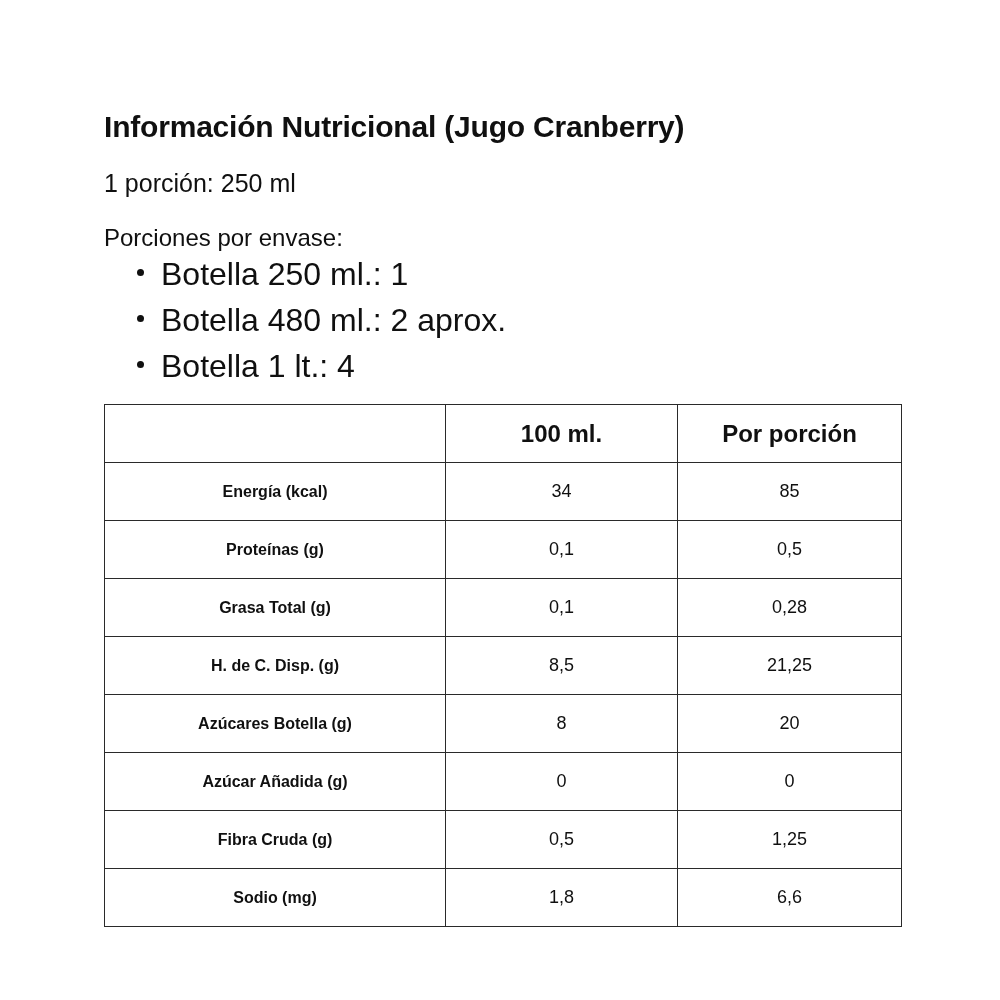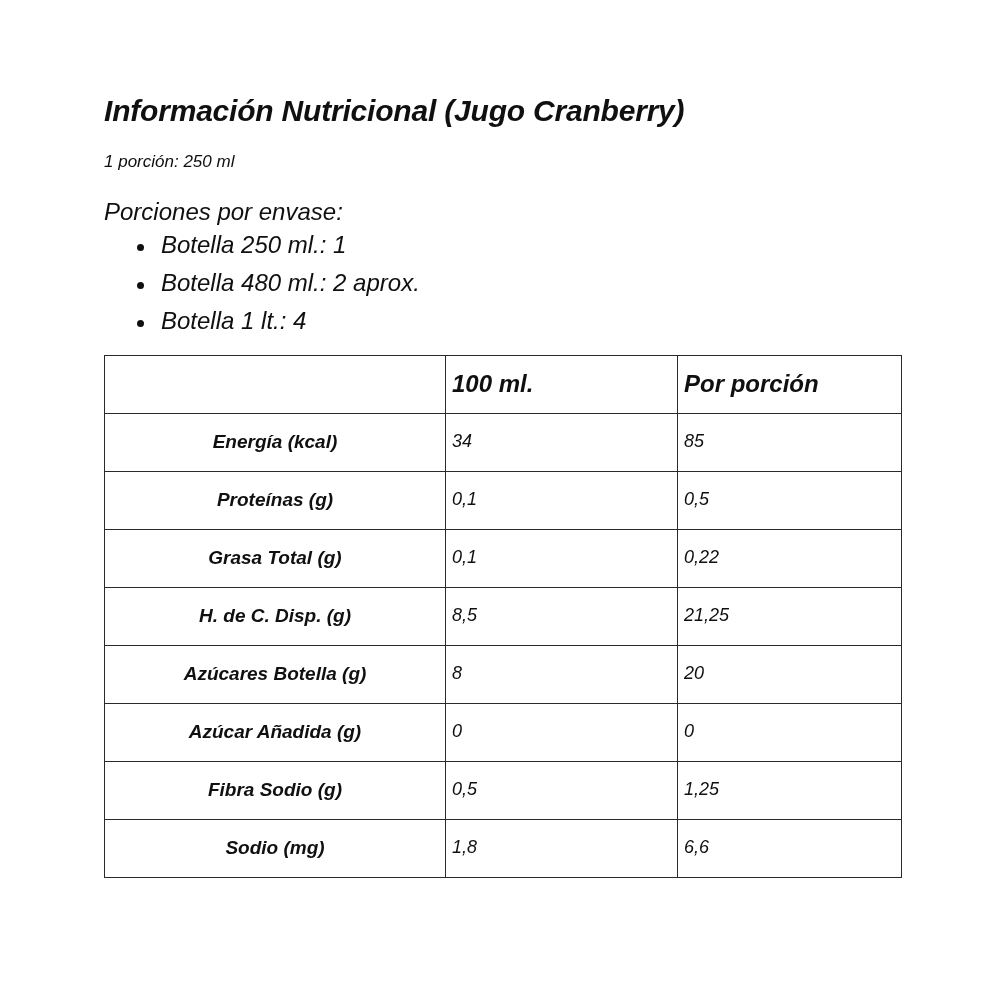--- a/index.html
+++ b/index.html
@@ -20,55 +20,54 @@
     width: 1000px;
     height: 1000px;
     box-sizing: border-box;
     padding: 0;
     overflow: hidden;
   }
 
   .content {
     position: absolute;
     left: 104px;
-    top: 92px;
+    top: 108px;
     width: 800px;
-    font-style: italic;
   }
 
   .doc-title {
     font-size: 30px;
     font-weight: 700;
     letter-spacing: -0.2px;
     line-height: 1.25;
     margin: 0 0 22px 0;
     white-space: nowrap;
   }
 
   .serving-line {
-    font-size: 17px;
+    font-size: 25px;
     font-weight: 400;
     line-height: 1.2;
     margin: 0 0 26px 0;
   }
 
   .portions-label {
     font-size: 24px;
     font-weight: 400;
     line-height: 1.2;
     margin: 0 0 6px 0;
   }
 
   .portions-list {
     list-style: none;
     margin: 0 0 22px 0;
     padding: 0;
   }
   .portions-list li {
-    font-size: 24px;
+    font-size: 32px;
     font-weight: 400;
     line-height: 1.0;
     padding: 0 0 0 57px;
     margin: 0 0 14px 0;
     position: relative;
   }
   .portions-list li::before {
     content: "";
     position: absolute;
     left: 33px;
@@ -87,37 +86,37 @@
   }
   table.nutrition col.c-label { width: 341px; }
   table.nutrition col.c-v1    { width: 232px; }
   table.nutrition col.c-v2    { width: 224px; }
 
   table.nutrition th,
   table.nutrition td {
     border: 1px solid #2a2a2a;
     height: 57px;
     padding: 0 6px;
-    text-align: left;
+    text-align: center;
     vertical-align: middle;
     font-size: 24px;
     line-height: 1.1;
   }
 
   table.nutrition thead th {
     font-weight: 700;
     font-size: 24px;
   }
   table.nutrition thead th.blank-corner {
     border-top-color: #2a2a2a;
   }
 
   table.nutrition tbody th.row-label {
     font-weight: 700;
-    font-size: 19px;
+    font-size: 16px;
     text-align: center;
   }
   table.nutrition tbody td.val {
     font-weight: 400;
     font-size: 18px;
   }
 </style>
 </head>
 <body>
 
@@ -156,39 +155,39 @@
           <td class="val">85</td>
         </tr>
         <tr>
           <th class="row-label">Proteínas (g)</th>
           <td class="val">0,1</td>
           <td class="val">0,5</td>
         </tr>
         <tr>
           <th class="row-label">Grasa Total (g)</th>
           <td class="val">0,1</td>
-          <td class="val">0,22</td>
+          <td class="val">0,28</td>
         </tr>
         <tr>
           <th class="row-label">H. de C. Disp. (g)</th>
           <td class="val">8,5</td>
           <td class="val">21,25</td>
         </tr>
         <tr>
           <th class="row-label">Azúcares Botella (g)</th>
           <td class="val">8</td>
           <td class="val">20</td>
         </tr>
         <tr>
           <th class="row-label">Azúcar Añadida (g)</th>
           <td class="val">0</td>
           <td class="val">0</td>
         </tr>
         <tr>
-          <th class="row-label">Fibra Sodio (g)</th>
+          <th class="row-label">Fibra Cruda (g)</th>
           <td class="val">0,5</td>
           <td class="val">1,25</td>
         </tr>
         <tr>
           <th class="row-label">Sodio (mg)</th>
           <td class="val">1,8</td>
           <td class="val">6,6</td>
         </tr>
       </tbody>
     </table>

